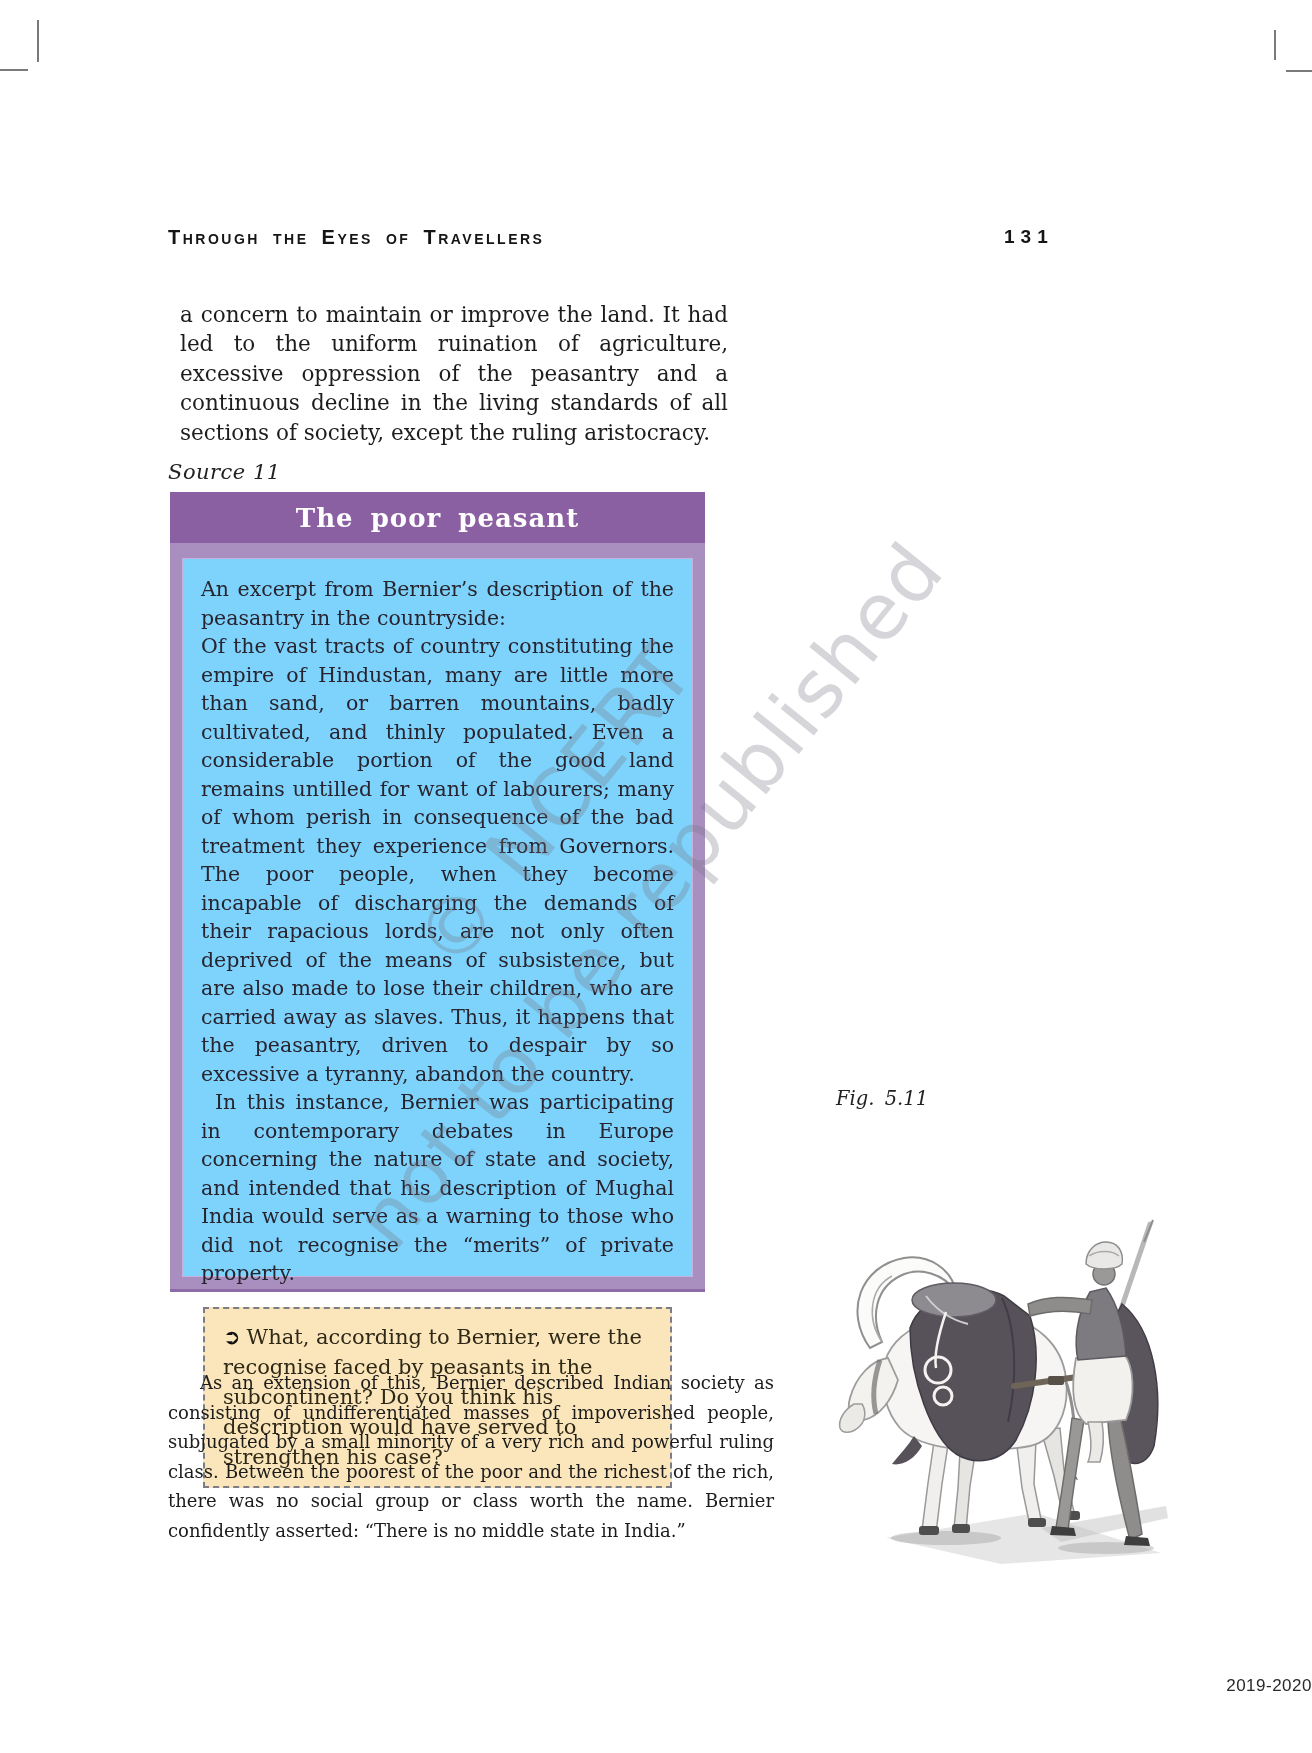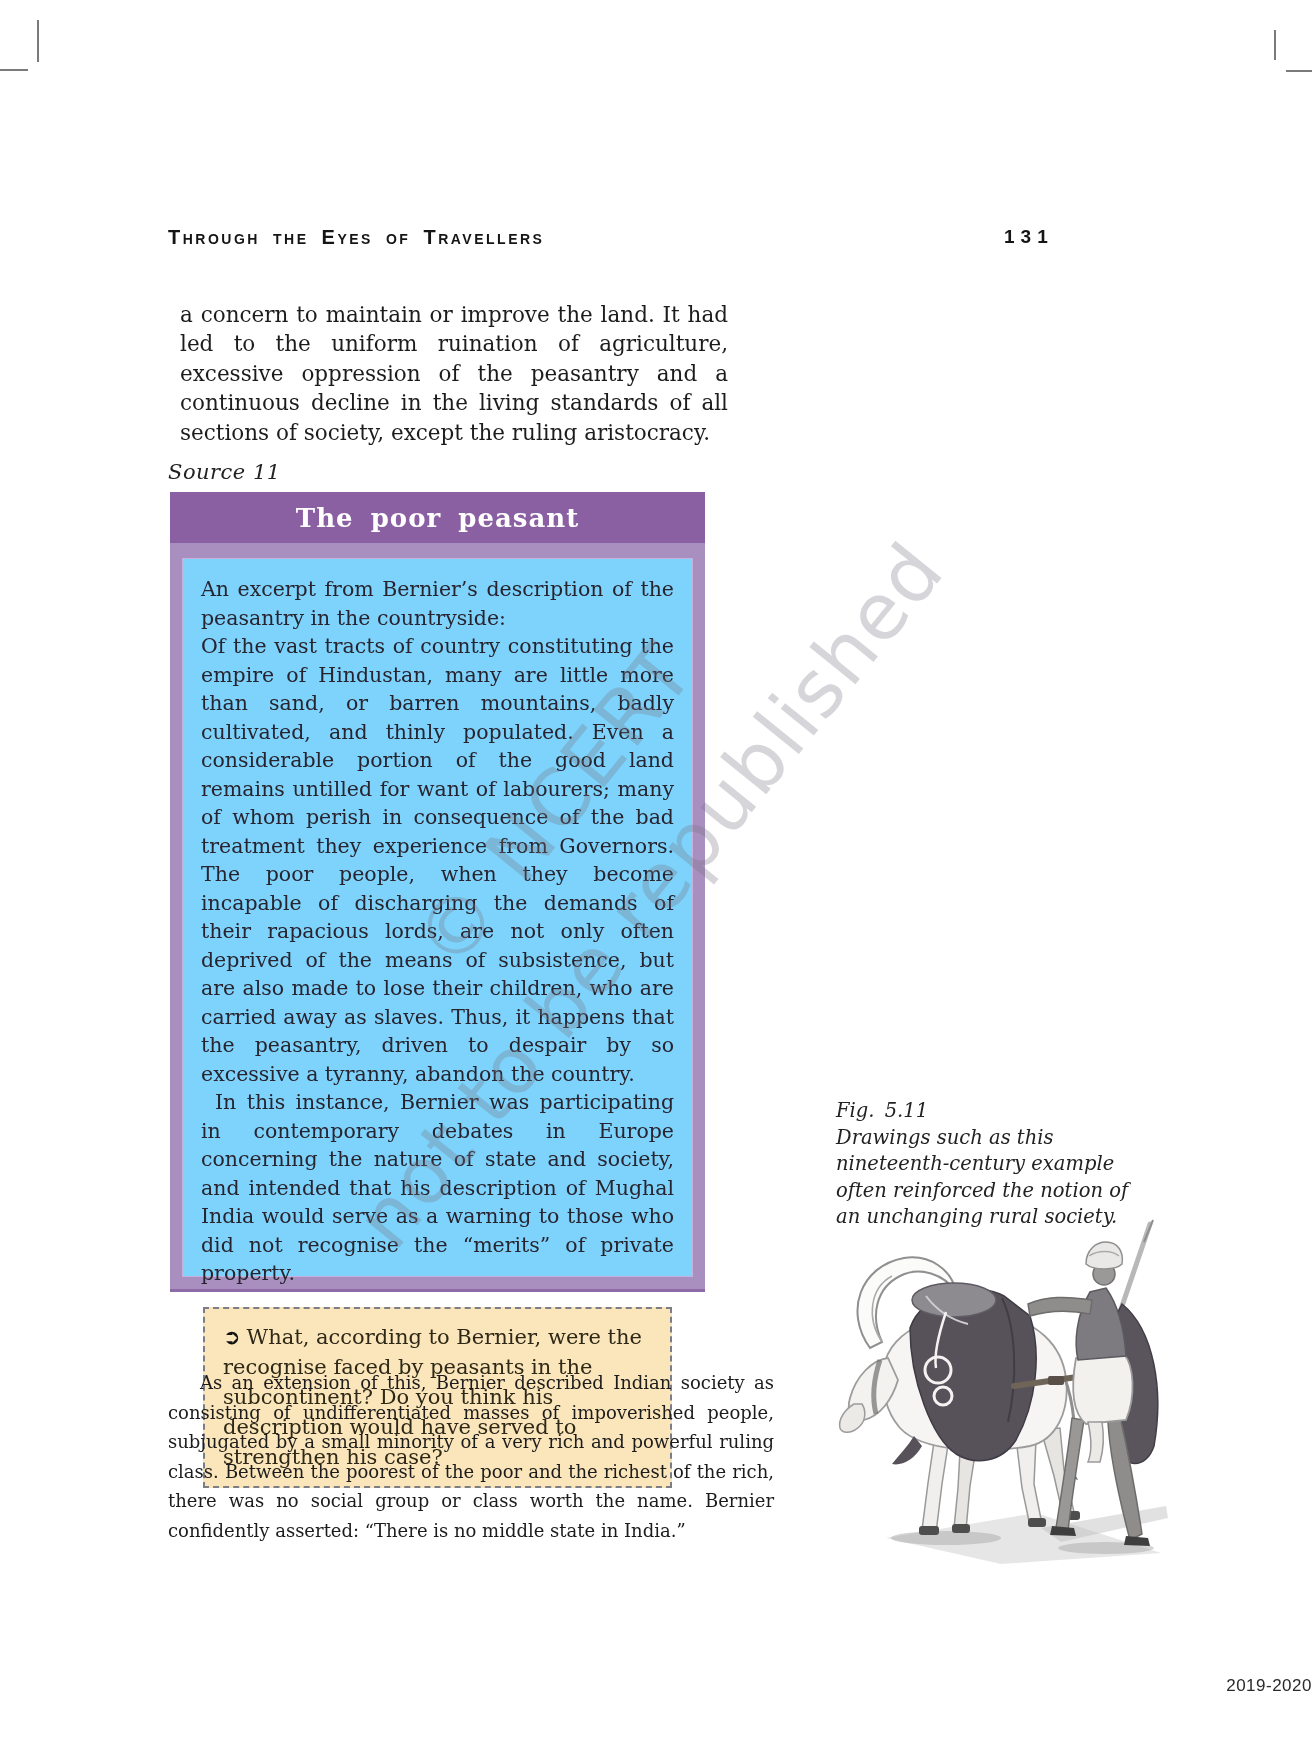--- a/index.html
+++ b/index.html
@@ -81,21 +81,21 @@
     font-size:21px;line-height:30px;color:#2e2817;
   }
   .question-icon{
     display:inline-block;margin-right:6px;color:#111;
     font-size:21px;
   }
   .figure-caption{
     position:absolute;left:836px;top:1086px;width:308px;
     font-style:italic;font-size:19.5px;line-height:26.5px;color:#222;
   }
-  .figure-caption .fig-label{display:block;word-spacing:4px;margin-top:12px;}
+  .figure-caption .fig-label{display:block;word-spacing:4px;}
   .figure-image{
     position:absolute;left:826px;top:1208px;width:342px;height:372px;
   }
   .closing-para{
     position:absolute;left:168px;top:1350px;width:606px;
     font-size:18px;line-height:29.5px;text-align:justify;
     text-indent:32px;
   }
   .footer-year{
     position:absolute;left:0;top:1676px;width:1312px;
@@ -146,21 +146,20 @@
       <p class="panel-quote">Of the vast tracts of country constituting the empire of Hindustan, many are little more than sand, or barren mountains, badly cultivated, and thinly populated. Even a considerable portion of the good land remains untilled for want of labourers; many of whom perish in consequence of the bad treatment they experience from Governors. The poor people, when they become incapable of discharging the demands of their rapacious lords, are not only often deprived of the means of subsistence, but are also made to lose their children, who are carried away as slaves. Thus, it happens that the peasantry, driven to despair by so excessive a tyranny, abandon the country.</p>
       <p class="panel-commentary">In this instance, Bernier was participating in contemporary debates in Europe concerning the nature of state and society, and intended that his description of Mughal India would serve as a warning to those who did not recognise the “merits” of private property.</p>
       <div class="question-box">
         <span class="question-icon">➲</span><span>What, according to Bernier, were the recognise faced by peasants in the subcontinent? Do you think his description would have served to strengthen his case?</span>
       </div>
     </div>
   </section>
 
   <div class="figure-caption">
     <span class="fig-label">Fig. 5.11</span>
-    <span>Drawings such as this nineteenth-century example often reinforced the notion of an unchanging rural society.</span>
   </div>
 
   <svg class="figure-image" viewBox="0 0 342 372" xmlns="http://www.w3.org/2000/svg" role="img">
 
     <polygon points="60,330 210,305 335,345 175,356" fill="#c7c7c7" opacity="0.45"></polygon>
     <polygon points="215,320 340,298 342,310 235,334" fill="#bdbdbd" opacity="0.45"></polygon>
     <ellipse cx="120" cy="330" rx="55" ry="7" fill="#a9a9a9" opacity="0.5"></ellipse>
     <ellipse cx="280" cy="340" rx="48" ry="6" fill="#a9a9a9" opacity="0.5"></ellipse>
 
     <path d="M110 220 L102 275 L96 322 L110 325 L116 276 L124 224 Z" fill="#f0efed" stroke="#999" stroke-width="1.5"></path>

